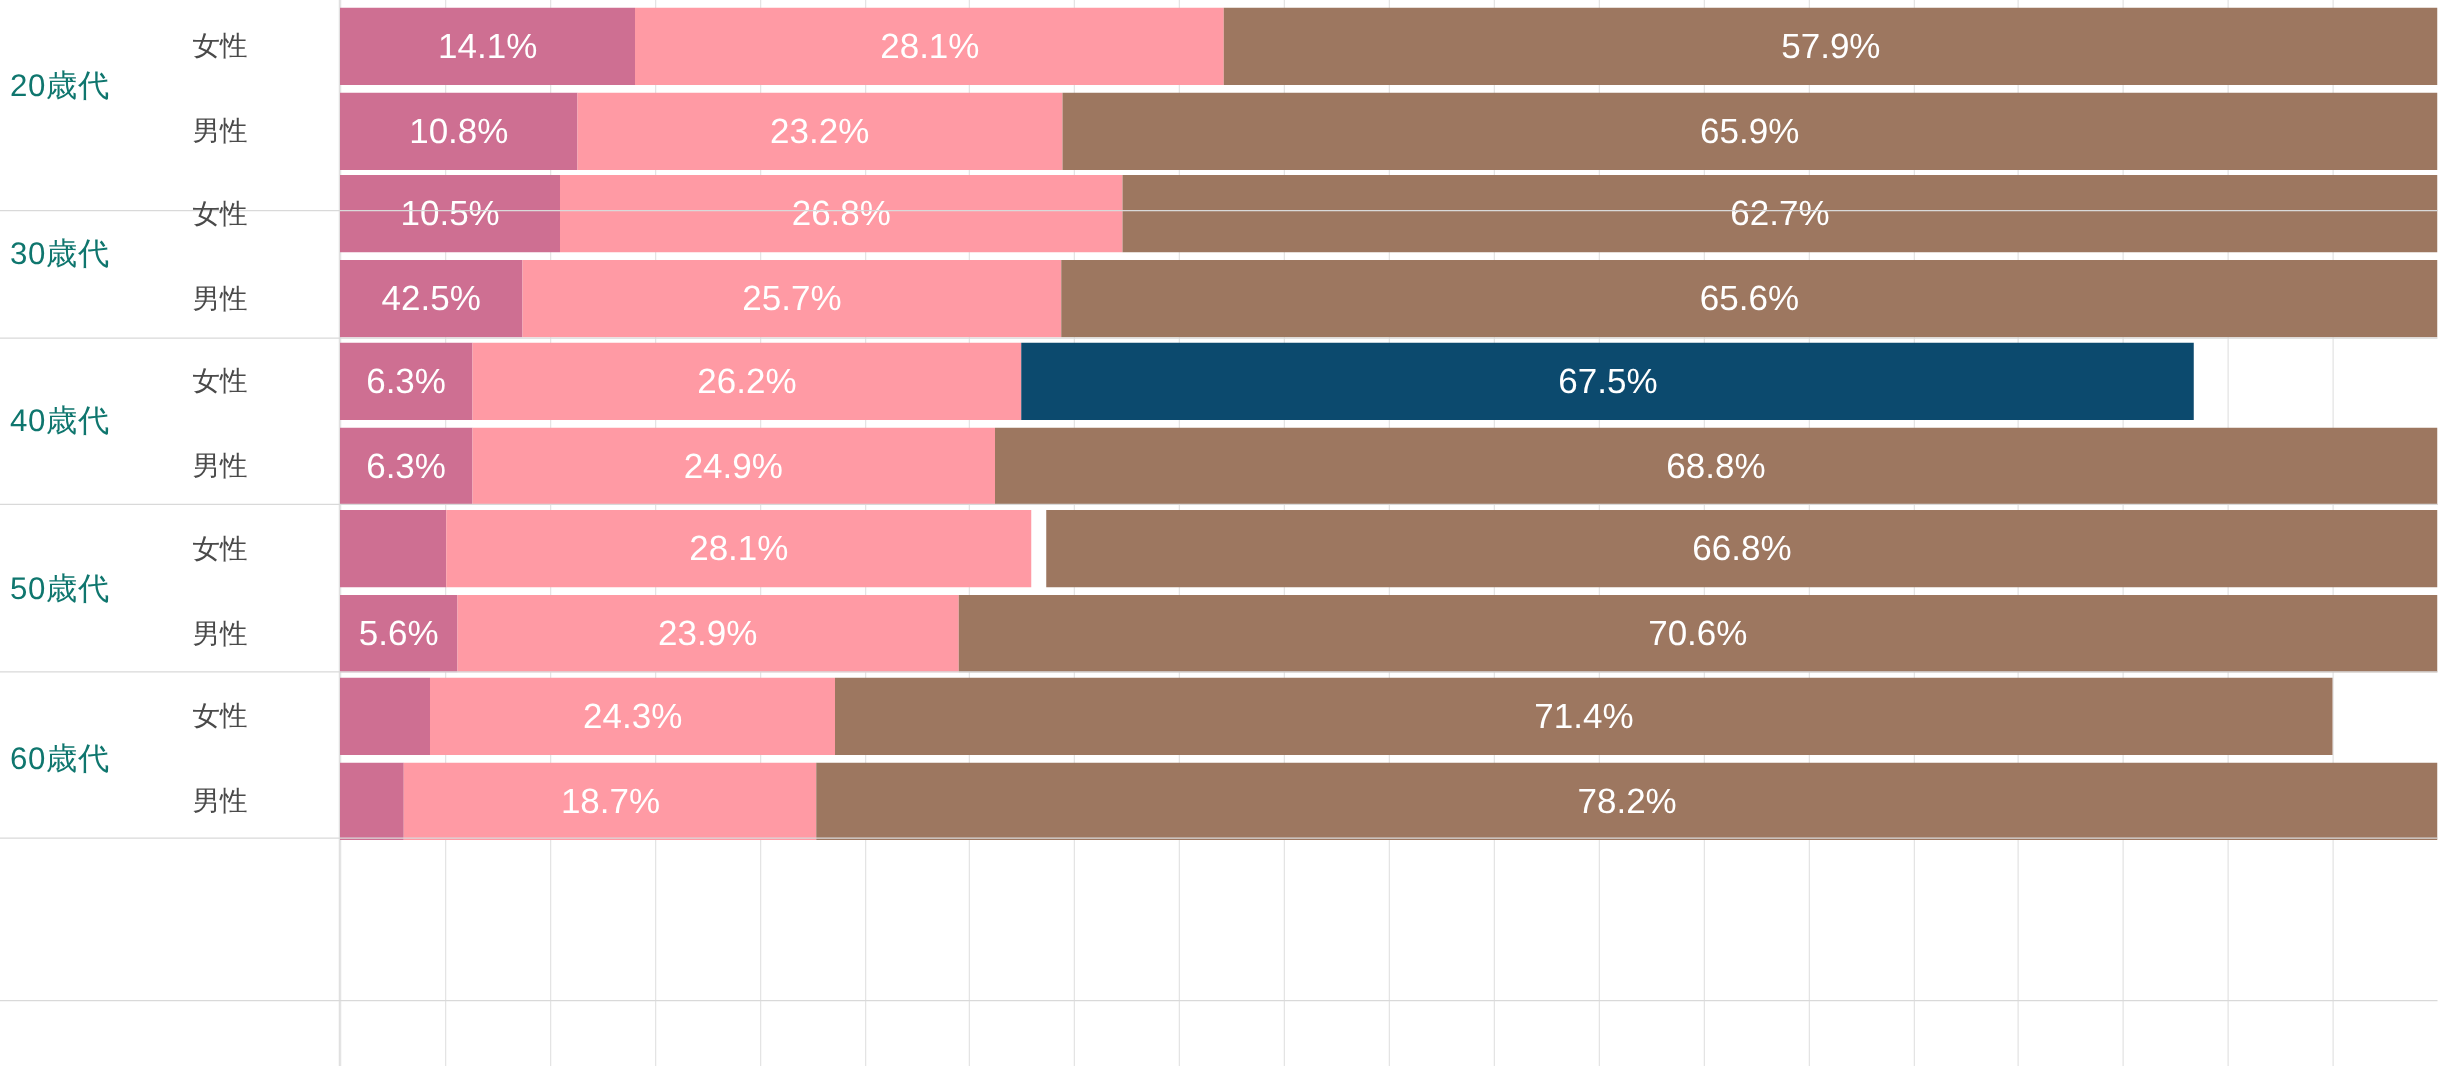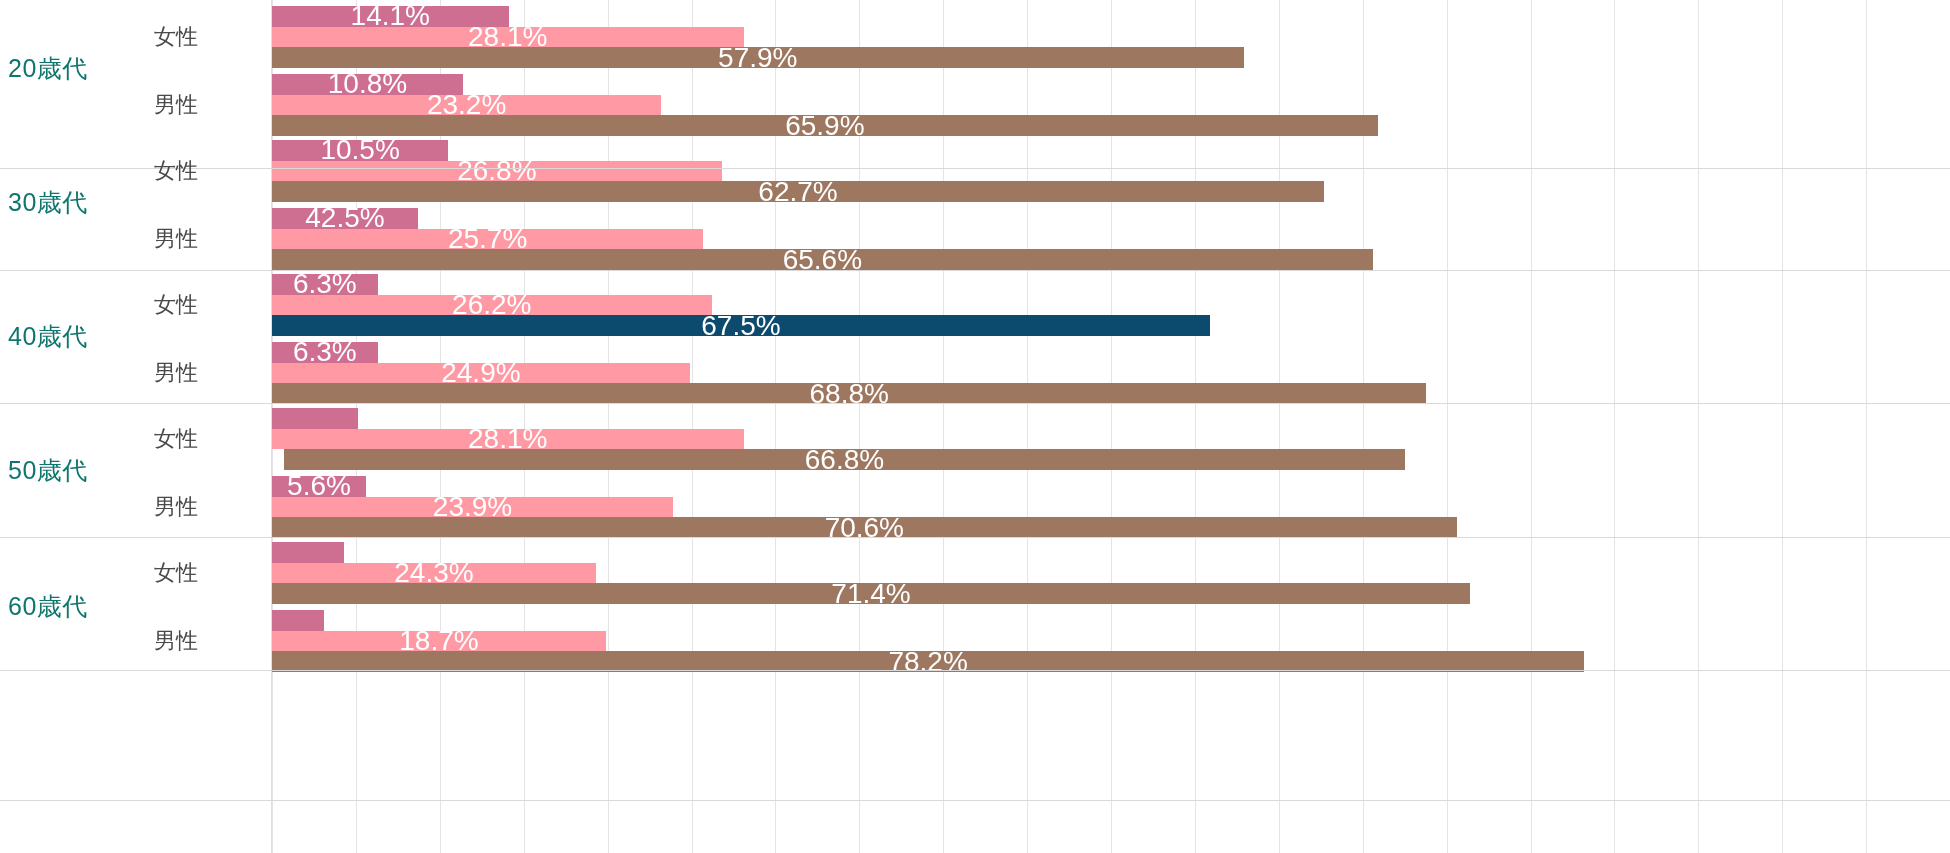--- a/index.html
+++ b/index.html
@@ -67,21 +67,20 @@
     text-align: right;
     z-index: 4;
   }
 
   
   .bar {
     position: absolute;
     left: 272px;
     height: 62px;
     display: flex;
-    flex-direction: column;
     z-index: 2;
     overflow: hidden;
   }
   .seg {
     height: 100%;
     display: flex;
     align-items: center;
     justify-content: center;
     color: #ffffff;
     font-size: 28px;

